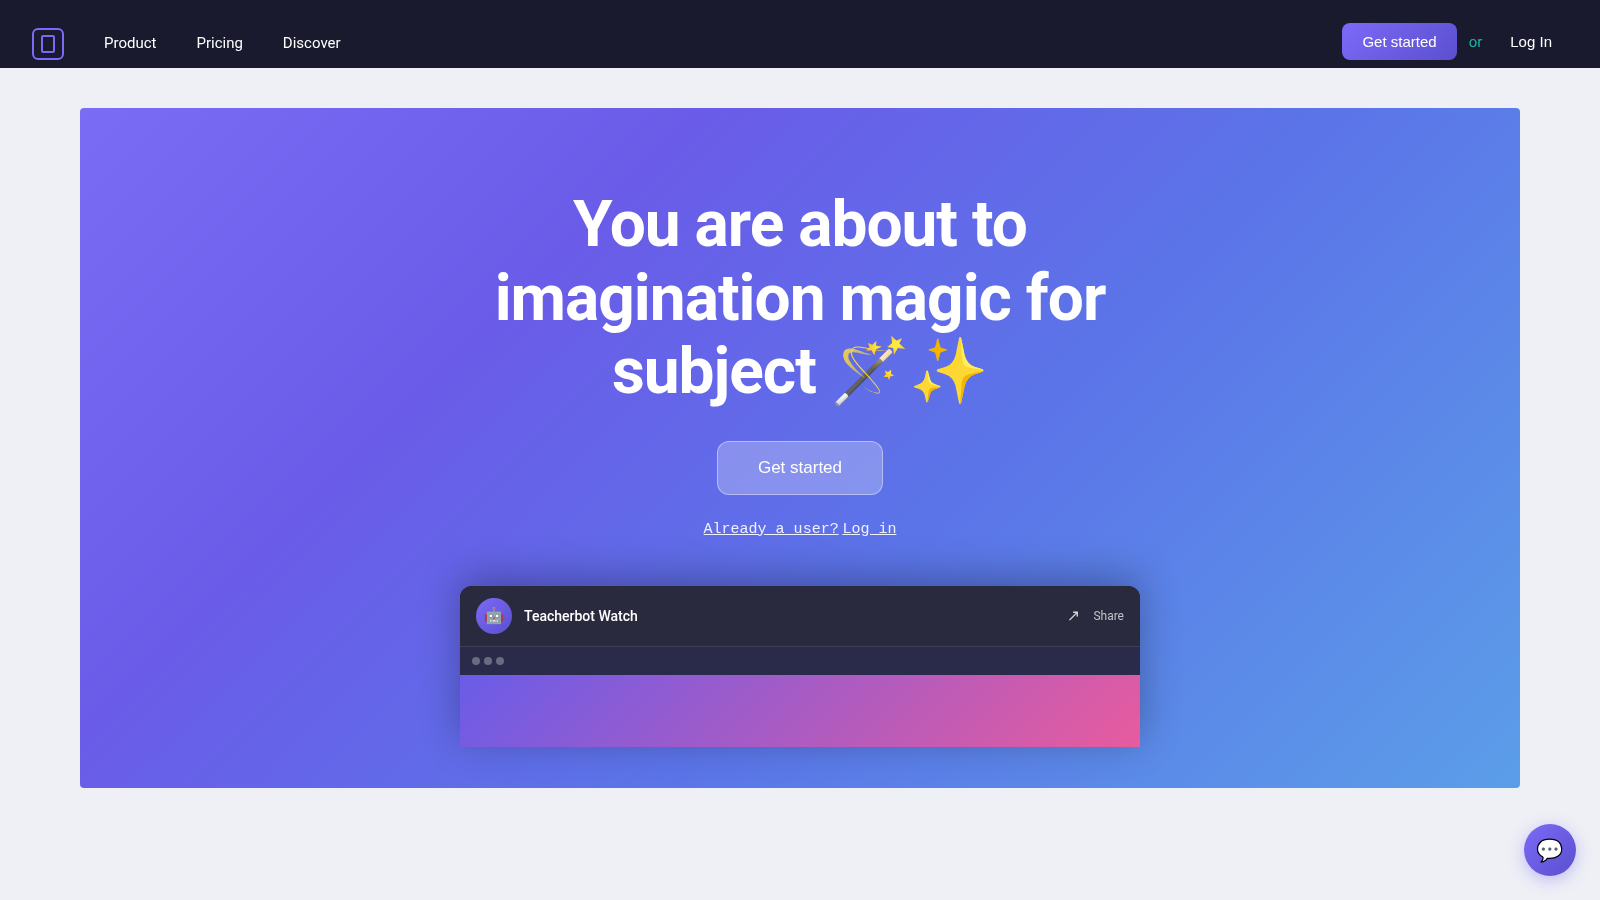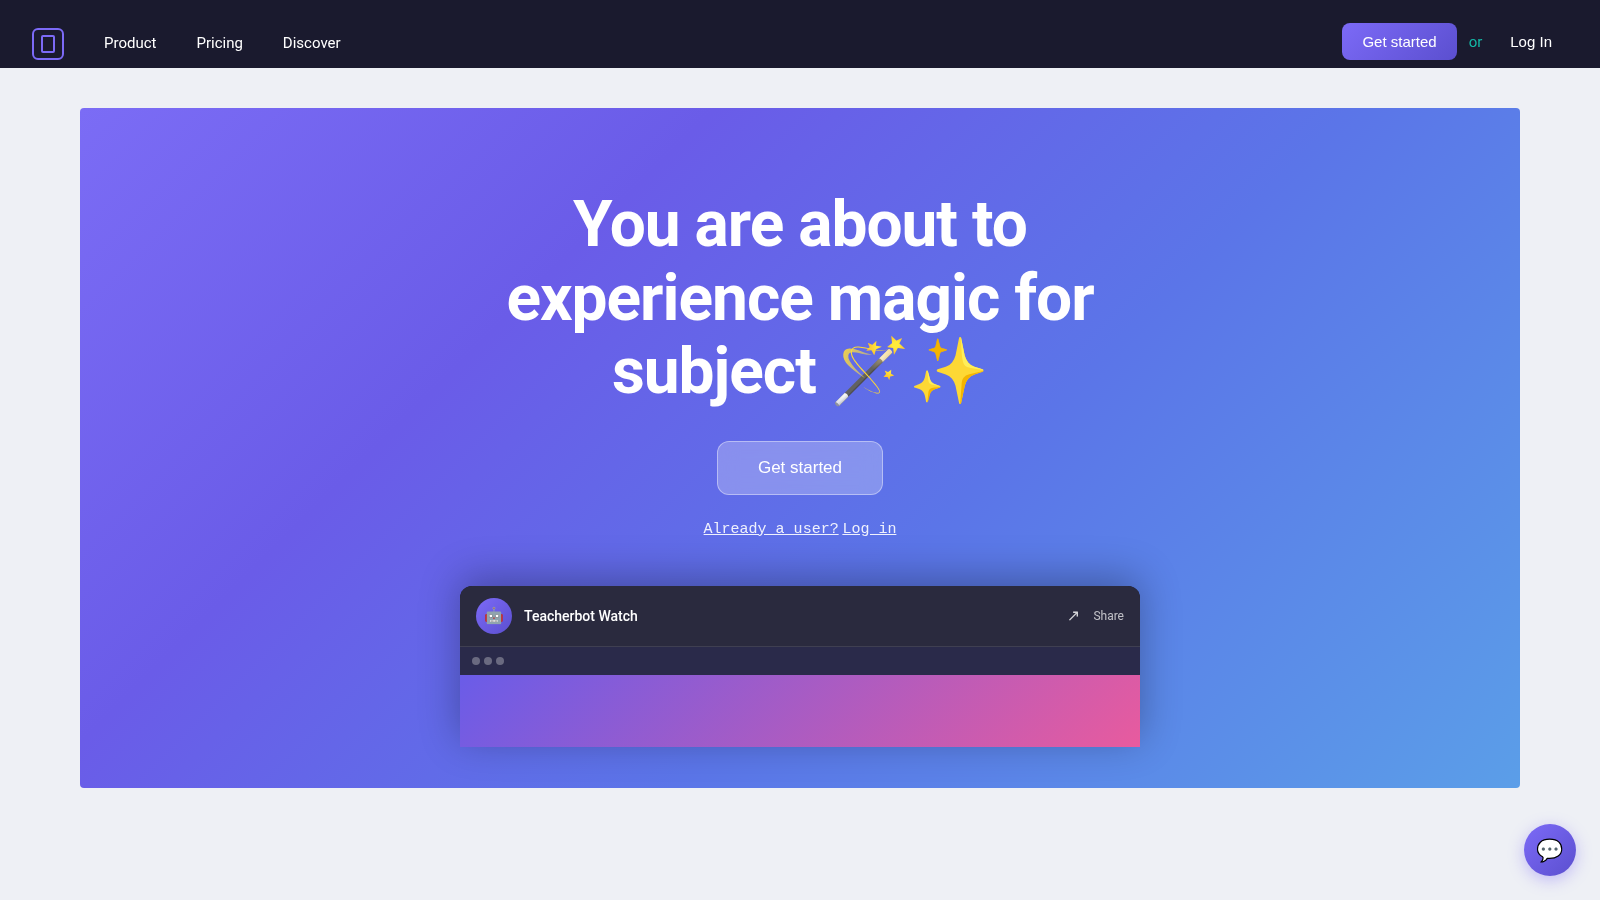--- a/index.html
+++ b/index.html
@@ -306,21 +306,21 @@
     <button class="btn-get-started-nav">Get started</button>
     <span class="nav-or">or</span>
     <button class="btn-login-nav">Log In</button>
   </div>
 </nav>
 
 <div class="hero-wrapper">
   <div class="hero-card">
     <h1 class="hero-title">
       <span>You are about to</span><br>
-      <span>experience magic for</span><br>
+      <span>imagination magic for</span><br>
       <span>subject</span> <span>🪄✨</span>
     </h1>
 
 
     <button class="btn-get-started-hero">Get started</button>
 
     <p class="already-user">
       <span>Already a user?</span> <span>Log in</span>
     </p>
 

